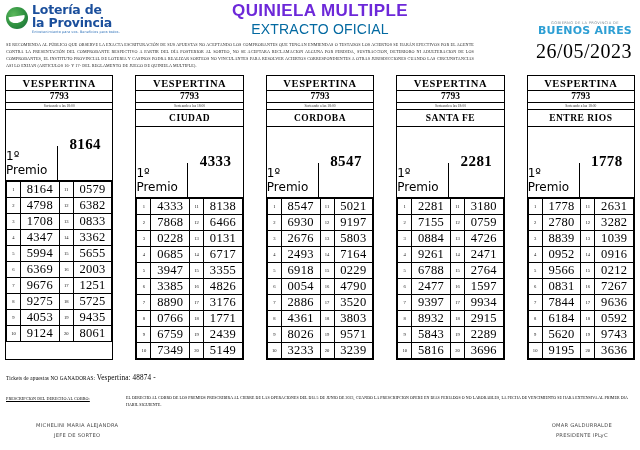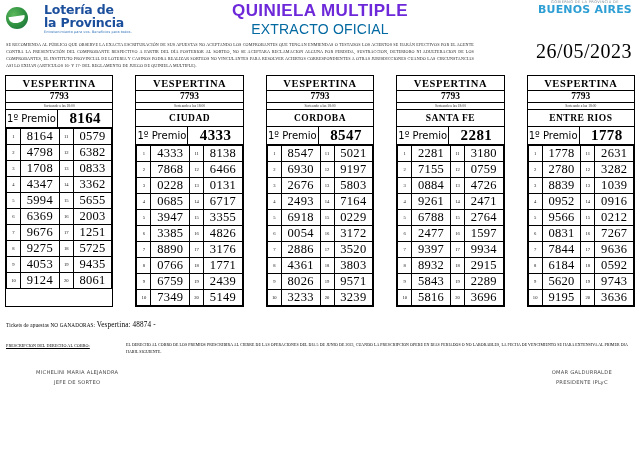--- a/index.html
+++ b/index.html
@@ -17,21 +17,21 @@
   
   .header {
     position: relative;
     height: 40px;
   }
   .logo-wrap {
     position: absolute;
     left: 6px; top: 4px;
     display: flex;
     align-items: flex-start;
-    gap: 16px;
+    gap: 4px;
   }
   .logo-mark {
     width: 22px; height: 22px;
     border-radius: 50%;
     background: radial-gradient(circle at 35% 35%, #5bb85b 0%, #2d8f3f 55%, #17683a 100%);
     position: relative;
     flex: none;
     margin-top: 3px;
   }
   .logo-mark::after {
@@ -78,21 +78,21 @@
   .sub-title {
     font-family: "Liberation Sans", sans-serif;
     font-size: 14px;
     color: #0369a1;
     line-height: 1.15;
     letter-spacing: 0.2px;
   }
 
   .gov-wrap {
     position: absolute;
-    right: 8px; top: 0;
+    right: 8px; top: 21px;
     text-align: center;
   }
   .gov-top {
     font-family: "DejaVu Sans", sans-serif;
     font-size: 3.6px;
     color: #7d8b94;
     letter-spacing: 0.35px;
     display: block;
   }
   .gov-main {
@@ -174,26 +174,27 @@
   }
   .b-first {
     display: flex;
     border-bottom: 1.2px solid #000;
     align-items: stretch;
   }
   .b-first-label {
     width: 52px;
     border-right: 1px solid #000;
     font-family: "DejaVu Sans", sans-serif;
-    font-size: 10px;
+    font-size: 12px;
     display: flex;
     align-items: center;
     justify-content: center;
     box-sizing: border-box;
     padding: 3px 0;
+    margin-top: 36px;
   }
   .b-first-val {
     flex: 1;
     font-family: "Liberation Serif", serif;
     font-weight: bold;
     font-size: 15px;
     display: flex;
     align-items: center;
     justify-content: center;
     letter-spacing: 0.4px;
@@ -488,21 +489,21 @@
       <tr>
             <td class="idx">5</td>
             <td class="val">6918</td>
             <td class="idx">15</td>
             <td class="val">0229</td>
           </tr>
       <tr>
             <td class="idx">6</td>
             <td class="val">0054</td>
             <td class="idx">16</td>
-            <td class="val">3172</td>
+            <td class="val">4790</td>
           </tr>
       <tr>
             <td class="idx">7</td>
             <td class="val">2886</td>
             <td class="idx">17</td>
             <td class="val">3520</td>
           </tr>
       <tr>
             <td class="idx">8</td>
             <td class="val">4361</td>

